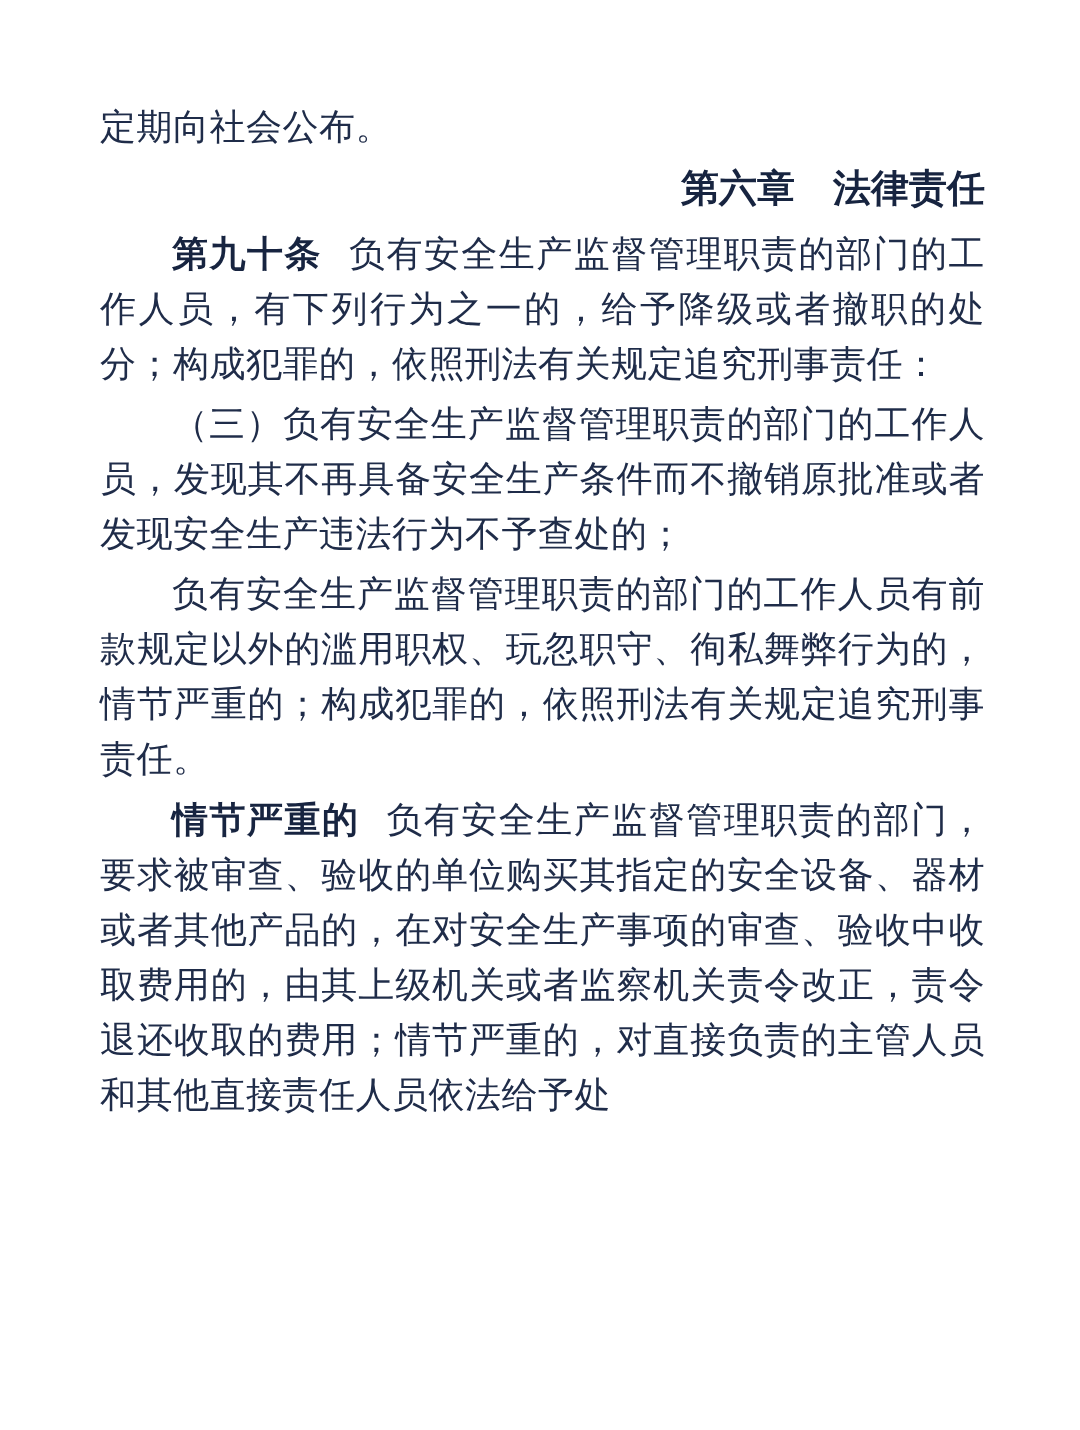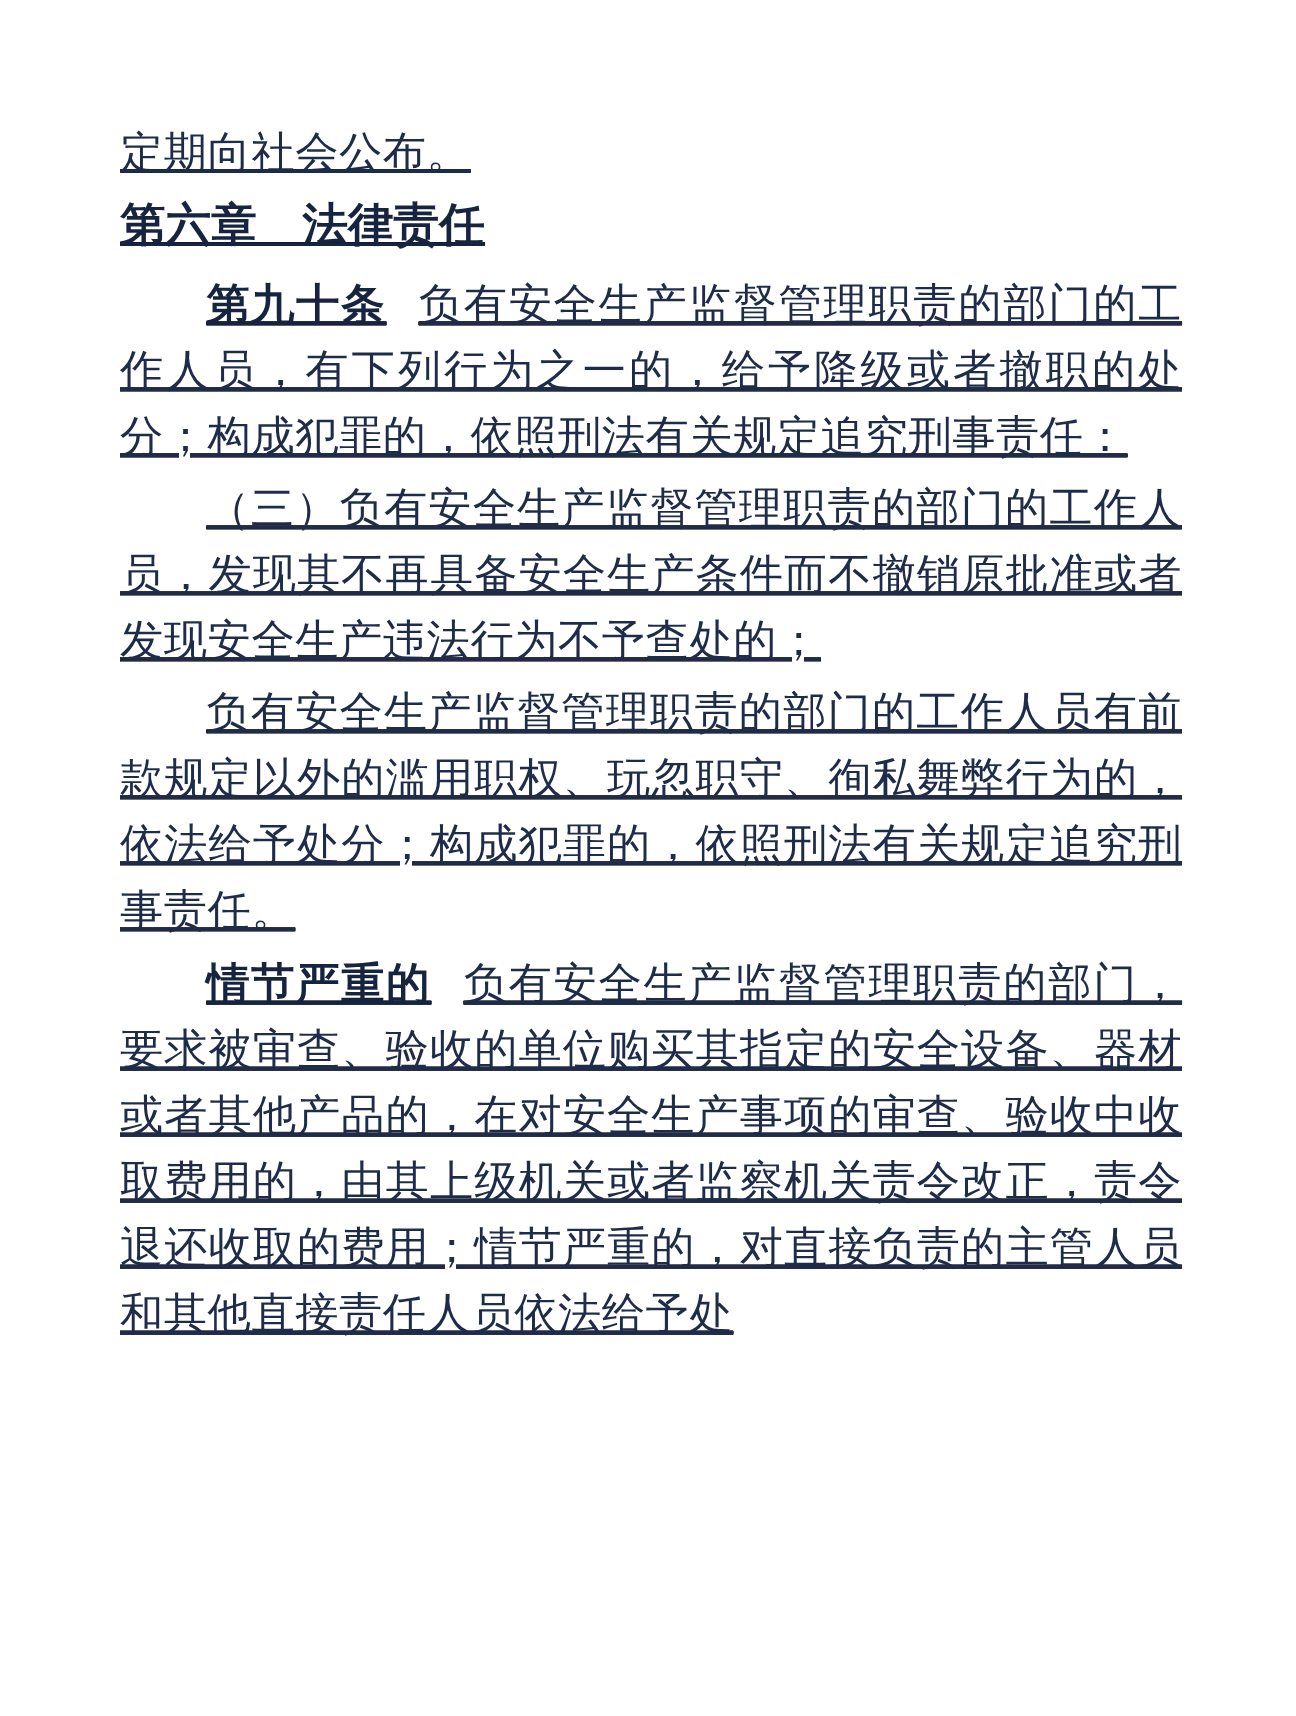--- a/index.html
+++ b/index.html
@@ -1,15 +1,15 @@
 <!DOCTYPE html>
 <html><head>
 <meta charset="utf-8">
 <style>
-  * { box-sizing: border-box; text-decoration: underline; }
+  * { box-sizing: border-box; }
   html, body {
     margin: 0;
     padding: 0;
     background: #ffffff;
   }
   body {
     width: 1080px;
     height: 1430px;
     overflow: hidden;
   }
@@ -33,21 +33,21 @@
   .para.no-indent {
     text-indent: 0;
   }
   .chapter {
     margin: 6px 0 10px 0;
     font-family: "Liberation Sans", "DejaVu Sans", sans-serif;
     font-weight: 700;
     font-size: 38px;
     line-height: 55px;
     color: #172440;
-    text-align: left;
+    text-align: right;
     text-indent: 0;
   }
   .art-num {
     font-family: "Liberation Sans", "DejaVu Sans", sans-serif;
     font-weight: 700;
     color: #172440;
     margin-right: 0.75em;
   }
 </style>
 </head>
@@ -59,17 +59,17 @@
 
   <h2 class="chapter">第六章　法律责任</h2>
 
   <p class="para"><span class="art-num">第九十条</span><span>负有安全生产监督管理职责的部门的工作人员，有下列行为之一的，给予降级或者撤职的处分；构成犯罪的，依照刑法有关规定追究刑事责任：</span></p>
 
 
 
   <p class="para">（三）负有安全生产监督管理职责的部门的工作人员，发现其不再具备安全生产条件而不撤销原批准或者发现安全生产违法行为不予查处的；</p>
 
 
-  <p class="para">负有安全生产监督管理职责的部门的工作人员有前款规定以外的滥用职权、玩忽职守、徇私舞弊行为的，依法给予处分；构成犯罪的，依照刑法有关规定追究刑事责任。</p>
+  <p class="para">负有安全生产监督管理职责的部门的工作人员有前款规定以外的滥用职权、玩忽职守、徇私舞弊行为的，情节严重的；构成犯罪的，依照刑法有关规定追究刑事责任。</p>
 
   <p class="para"><span class="art-num">情节严重的</span><span>负有安全生产监督管理职责的部门，要求被审查、验收的单位购买其指定的安全设备、器材或者其他产品的，在对安全生产事项的审查、验收中收取费用的，由其上级机关或者监察机关责令改正，责令退还收取的费用；情节严重的，对直接负责的主管人员和其他直接责任人员依法给予处</span></p>
 
 </div>
 
 </body></html>

